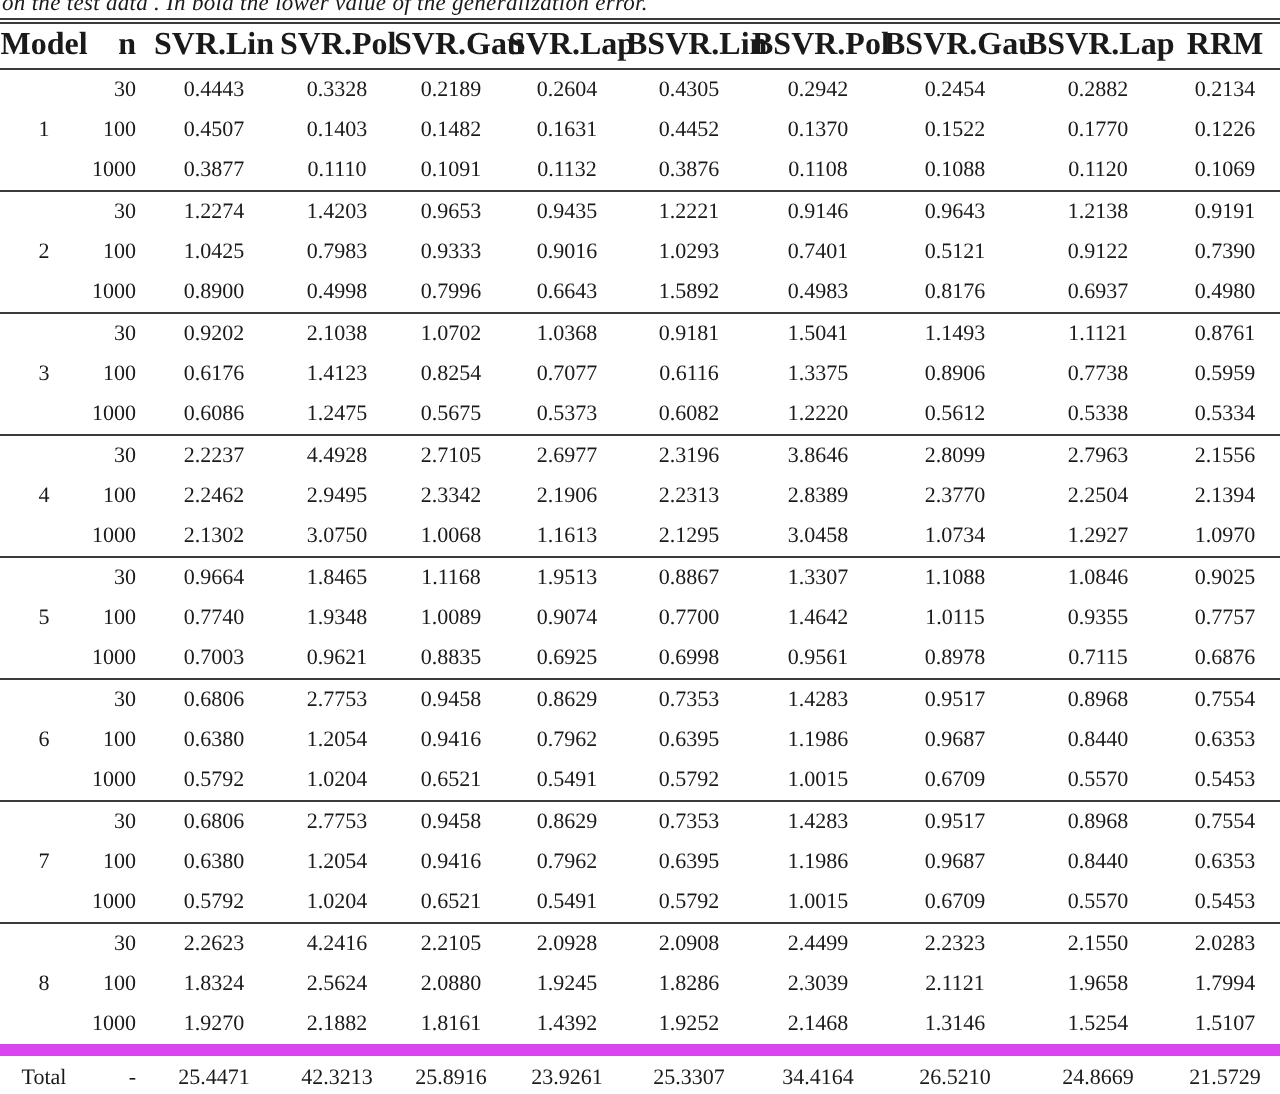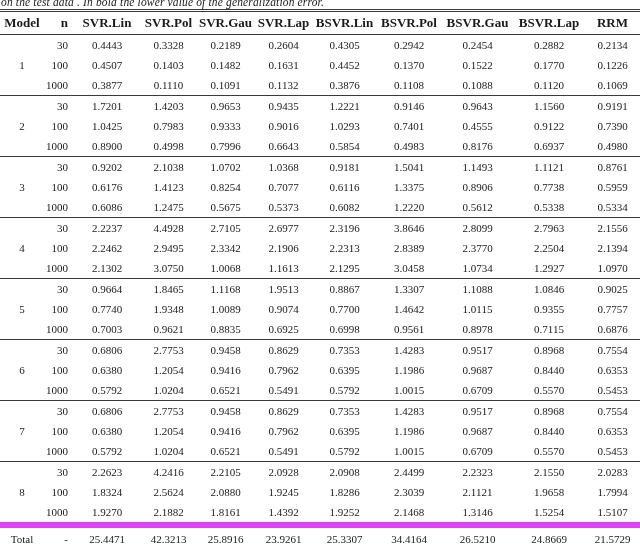--- a/index.html
+++ b/index.html
@@ -52,21 +52,21 @@
   th, td {
     padding: 0;
     text-align: center;
     height: 20px;
     line-height: 20px;
     white-space: nowrap;
     font-weight: normal;
   }
   thead th {
     font-weight: bold;
-    font-size: 13px;
+    font-size: 16px;
     height: 22px;
     line-height: 22px;
   }
   thead tr { border-bottom: 1px solid #3a3a3a; }
   tr.group-first { border-top: 1px solid #3a3a3a; }
   tr.total-row { border-top: 6px solid #d946ef; }
   tr.total-row td {
     font-size: 11px;
     height: 22px;
     line-height: 22px;
@@ -153,49 +153,49 @@
         <td>0.1132</td>
         <td>0.3876</td>
         <td>0.1108</td>
         <td>0.1088</td>
         <td>0.1120</td>
         <td class="bold">0.1069</td>
       </tr>
       <tr class="group-first">
         <td class="model-cell" rowspan="3">2</td>
         <td class="n-cell">30</td>
-        <td>1.7201</td>
+        <td>1.2274</td>
         <td>1.4203</td>
         <td>0.9653</td>
         <td>0.9435</td>
         <td>1.2221</td>
         <td class="bold">0.9146</td>
         <td>0.9643</td>
-        <td>1.1560</td>
+        <td>1.2138</td>
         <td>0.9191</td>
       </tr>
       <tr>
         <td class="n-cell">100</td>
         <td>1.0425</td>
         <td>0.7983</td>
         <td>0.9333</td>
         <td>0.9016</td>
         <td>1.0293</td>
         <td>0.7401</td>
-        <td>0.4555</td>
+        <td>0.5121</td>
         <td>0.9122</td>
         <td class="bold">0.7390</td>
       </tr>
       <tr>
         <td class="n-cell">1000</td>
         <td>0.8900</td>
         <td>0.4998</td>
         <td>0.7996</td>
         <td>0.6643</td>
-        <td>0.5854</td>
+        <td>1.5892</td>
         <td>0.4983</td>
         <td>0.8176</td>
         <td>0.6937</td>
         <td class="bold">0.4980</td>
       </tr>
       <tr class="group-first">
         <td class="model-cell" rowspan="3">3</td>
         <td class="n-cell">30</td>
         <td>0.9202</td>
         <td>2.1038</td>

